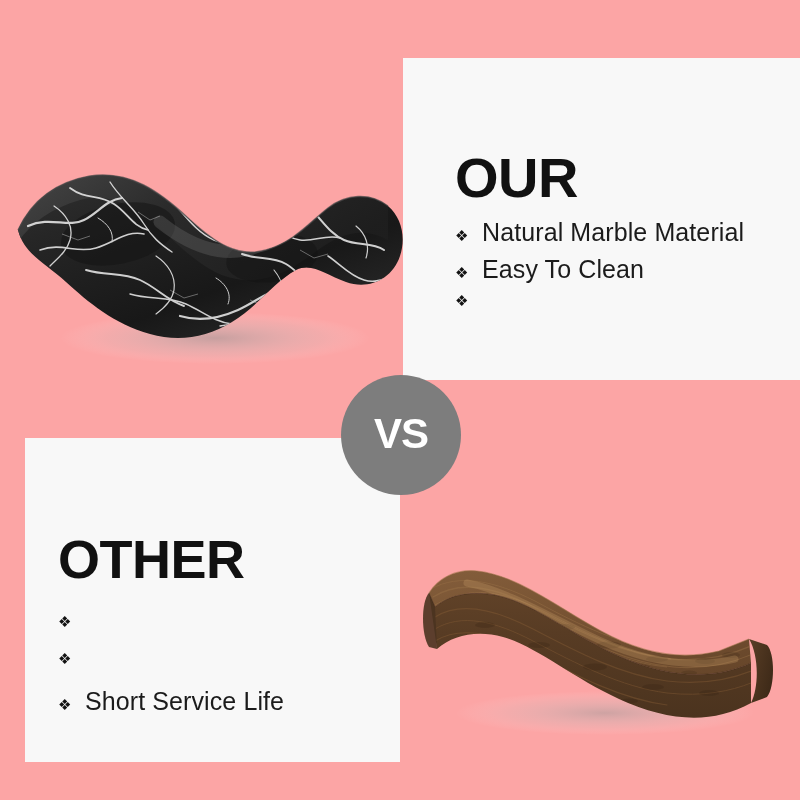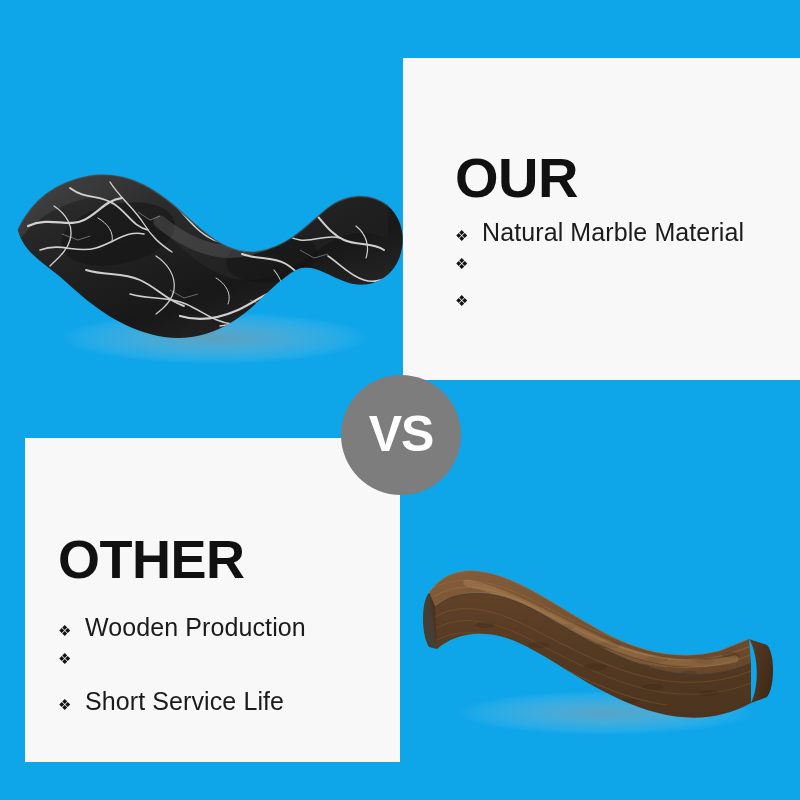--- a/index.html
+++ b/index.html
@@ -9,21 +9,21 @@
     background: #ffffff;
   }
   body {
     font-family: "Liberation Sans", sans-serif;
     -webkit-font-smoothing: antialiased;
   }
   #canvas {
     position: relative;
     width: 800px;
     height: 800px;
-    background: #0ea5e9;
+    background: #fca5a5;
     overflow: hidden;
   }
 
   
   .panel {
     position: absolute;
     background: #f8f8f8;
   }
   #panel-our {
     left: 403px;
@@ -101,21 +101,21 @@
     border-radius: 50%;
     background: #7d7d7d;
     display: flex;
     align-items: center;
     justify-content: center;
     z-index: 20;
   }
   #vs-label {
     font-family: "Liberation Sans", sans-serif;
     font-weight: bold;
-    font-size: 50px;
+    font-size: 42px;
     color: #ffffff;
     letter-spacing: -1px;
     line-height: 1;
     transform: translateY(-1px);
   }
 
   
   .product {
     position: absolute;
   }
@@ -227,34 +227,34 @@
 
   <div class="heading" id="heading-our">OUR</div>
 
   <ul class="bullet-list" id="list-our">
     <li class="bullet-item">
       <span class="bullet-mark">❖</span>
       <span class="bullet-text">Natural Marble Material</span>
     </li>
     <li class="bullet-item">
       <span class="bullet-mark">❖</span>
+      <span class="bullet-text">Easy To Clean</span>
     </li>
     <li class="bullet-item">
       <span class="bullet-mark">❖</span>
     </li>
   </ul>
 
   <div class="panel" id="panel-other"></div>
 
   <div class="heading" id="heading-other">OTHER</div>
 
   <ul class="bullet-list" id="list-other">
     <li class="bullet-item">
       <span class="bullet-mark">❖</span>
-      <span class="bullet-text">Wooden Production</span>
     </li>
     <li class="bullet-item">
       <span class="bullet-mark">❖</span>
     </li>
     <li class="bullet-item">
       <span class="bullet-mark">❖</span>
       <span class="bullet-text">Short Service Life</span>
     </li>
   </ul>
 

